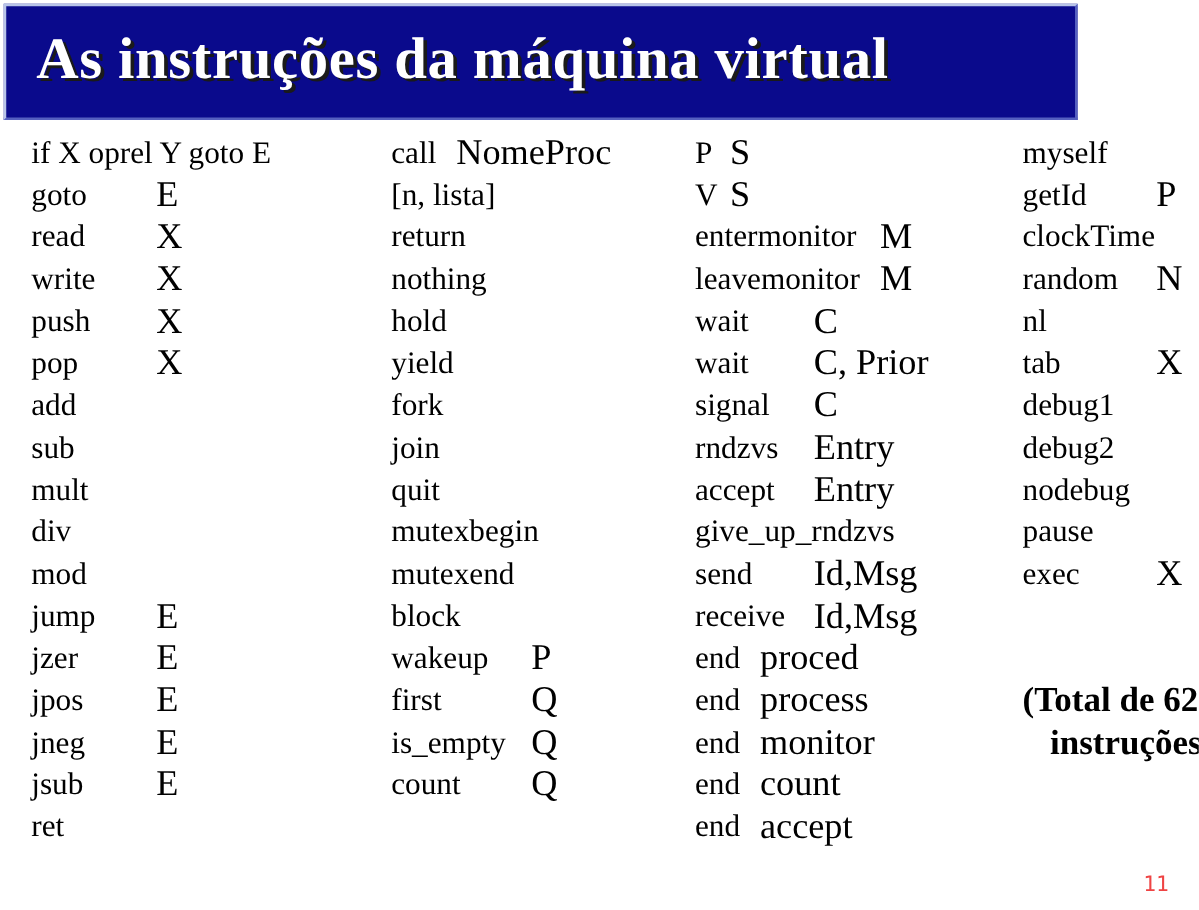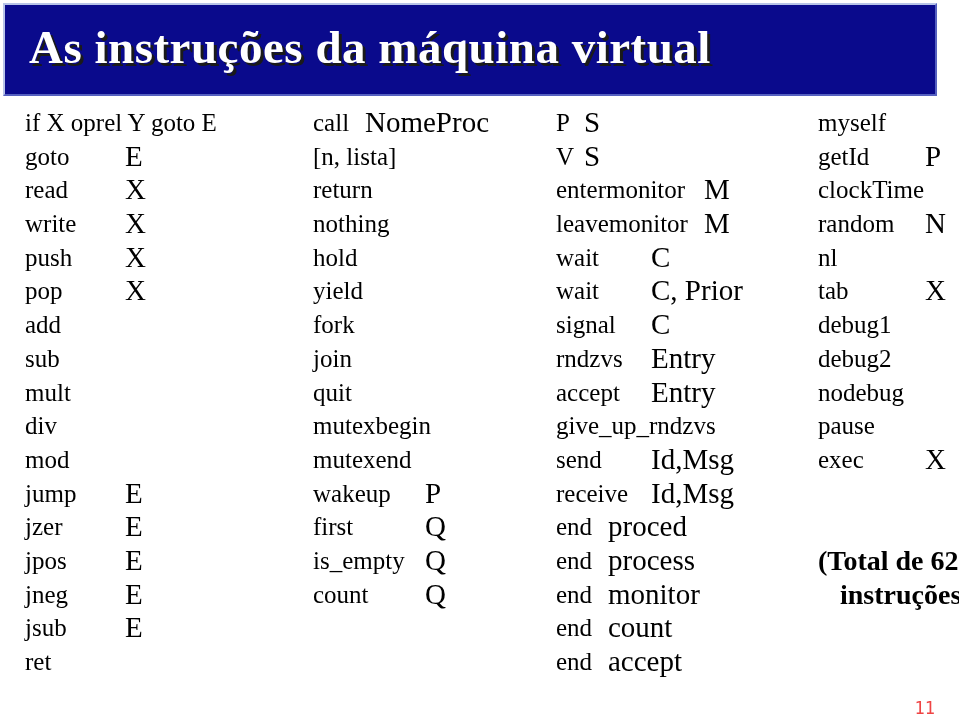--- a/index.html
+++ b/index.html
@@ -14,21 +14,21 @@
     overflow: hidden;
     font-family: "Liberation Serif", "DejaVu Serif", serif;
     color: #000000;
   }
 
   
   #title-banner {
     position: absolute;
     left: 3px;
     top: 3px;
-    width: 934px;
+    width: 859px;
     height: 93px;
     background: #0A0A8C;
     border-top: 2px solid #B8C4E8;
     border-left: 2px solid #B8C4E8;
     border-bottom: 2px solid #5560C0;
     border-right: 2px solid #5560C0;
     box-sizing: border-box;
   }
   #title-text {
     position: absolute;
@@ -210,20 +210,23 @@
       <div class="row">
         <span class="op">quit</span>
       </div>
       <div class="row">
         <span class="op">mutexbegin</span>
       </div>
       <div class="row">
         <span class="op">mutexend</span>
       </div>
       <div class="row">
+        <span class="op">block</span>
+      </div>
+      <div class="row">
         <span class="op">wakeup</span>
         <span class="arg">P</span>
       </div>
       <div class="row">
         <span class="op">first</span>
         <span class="arg">Q</span>
       </div>
       <div class="row">
         <span class="op">is_empty</span>
         <span class="arg">Q</span>

